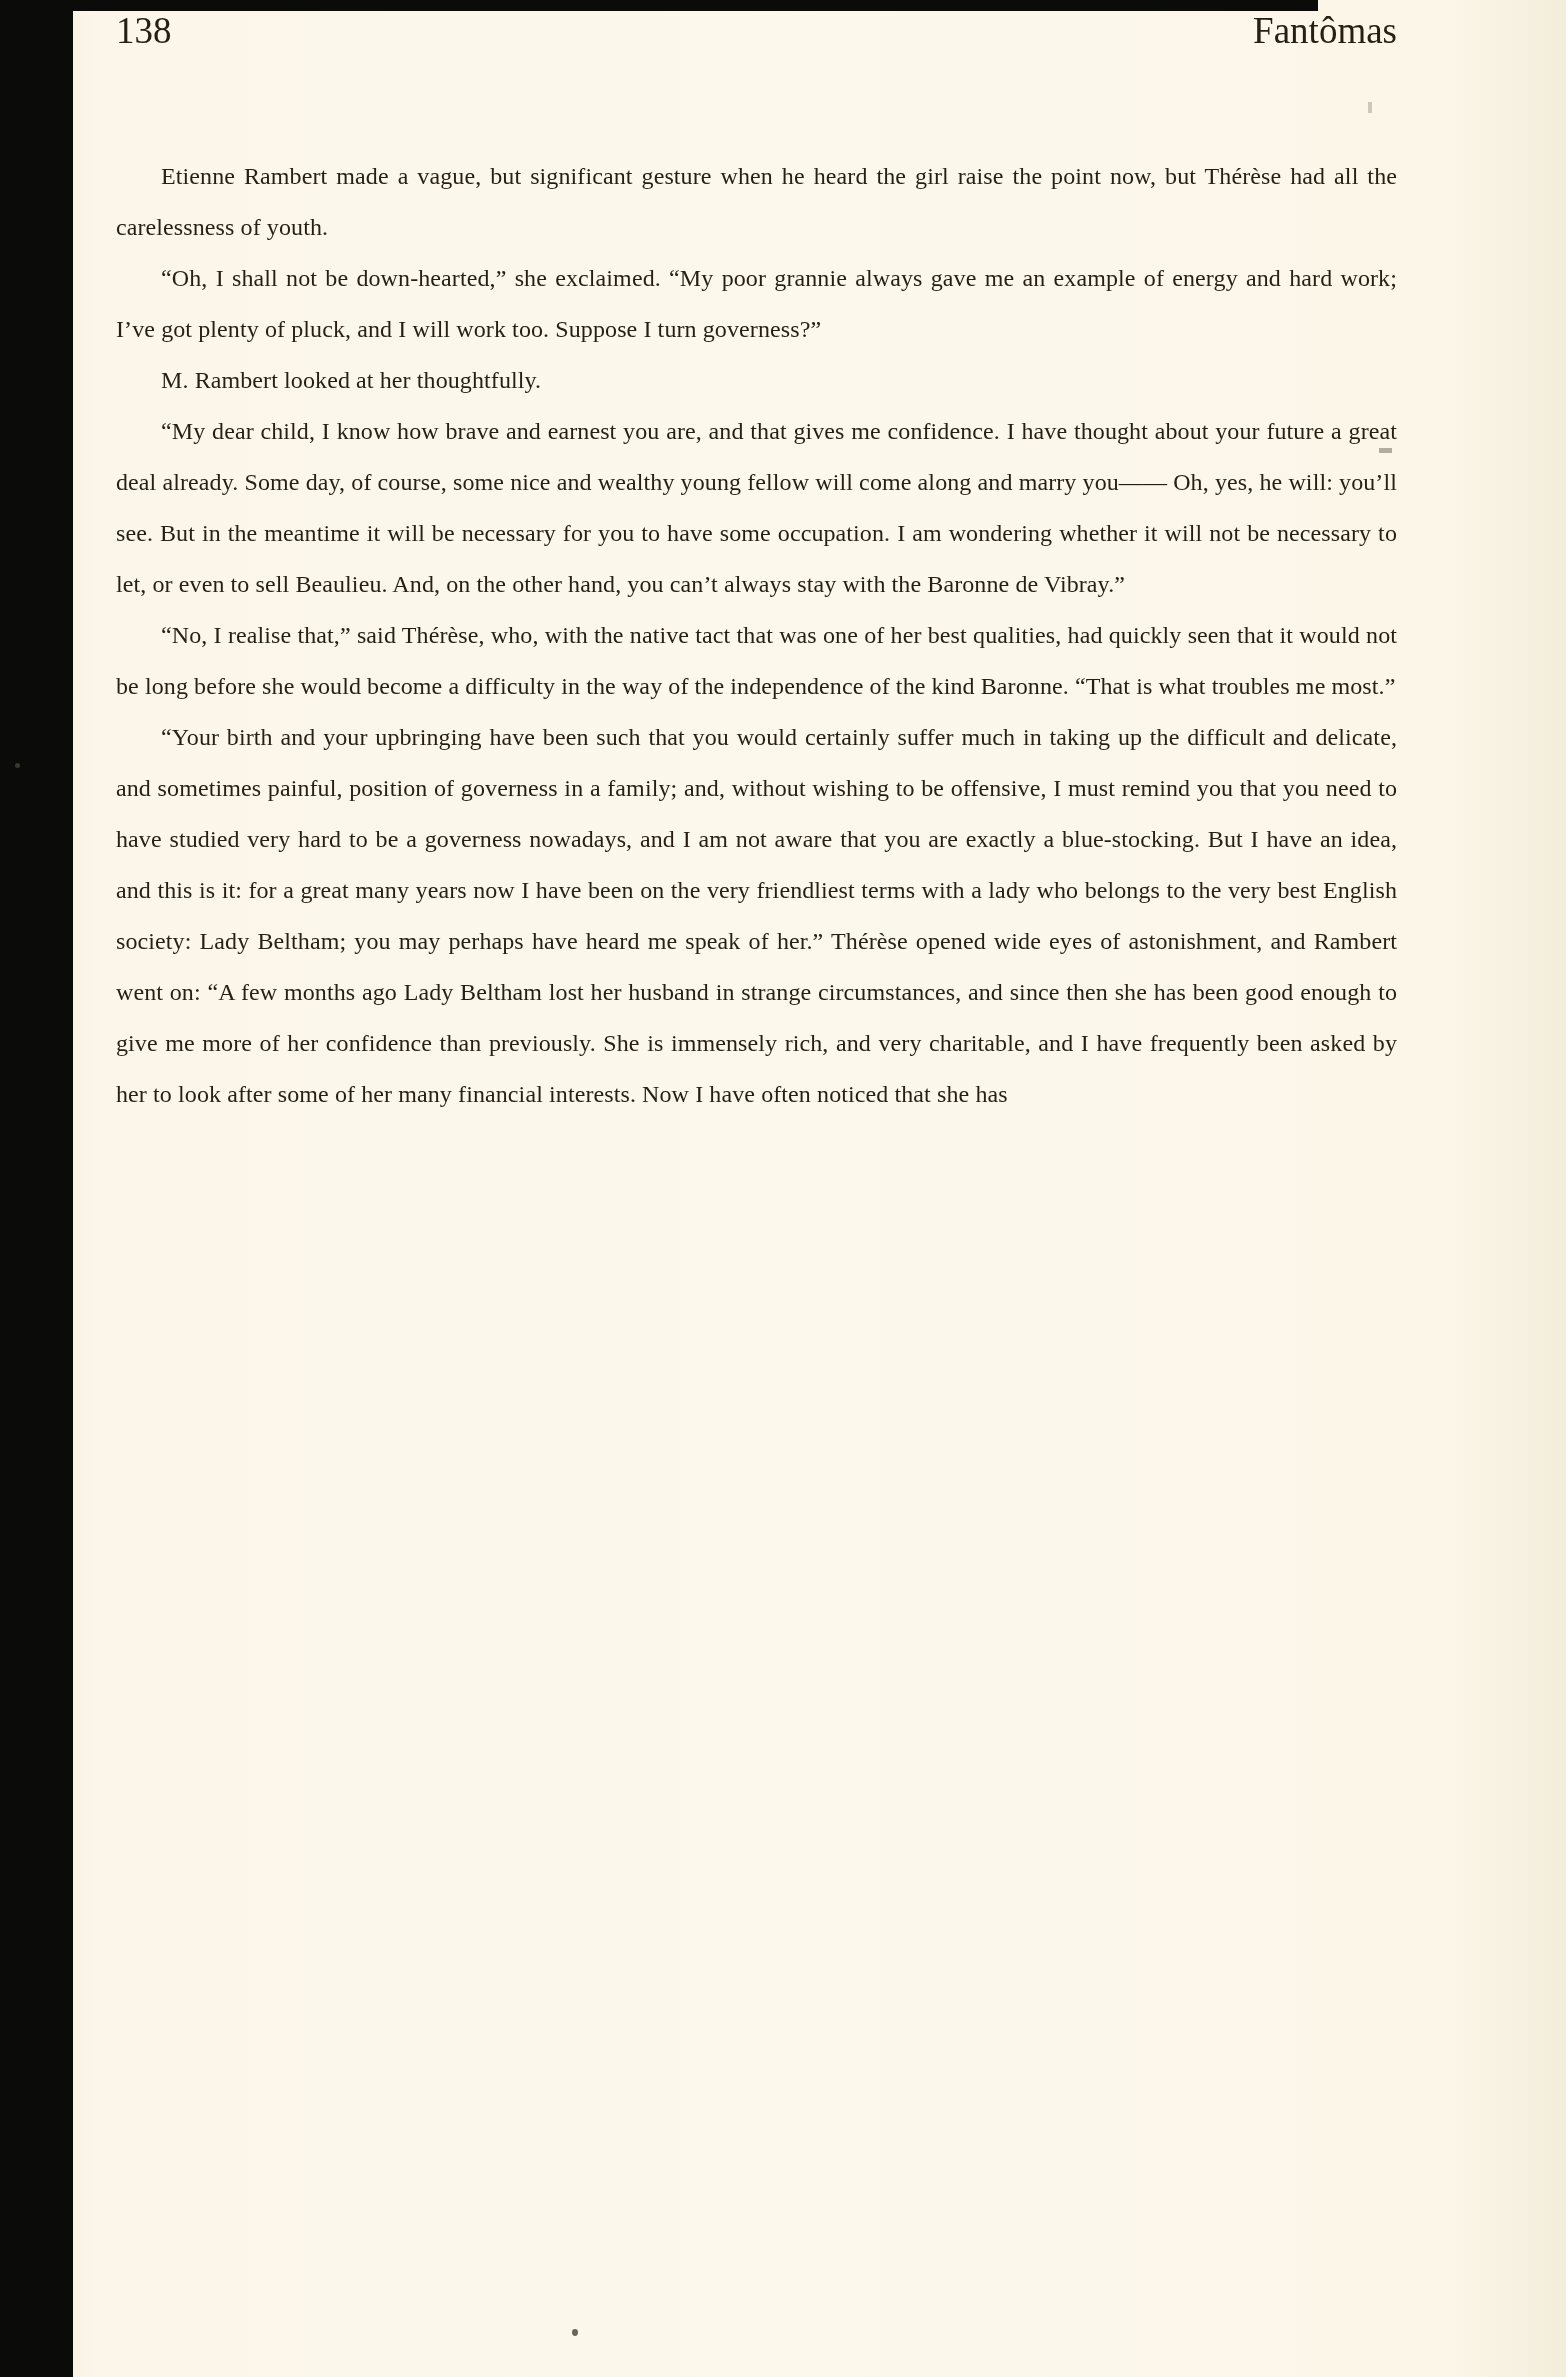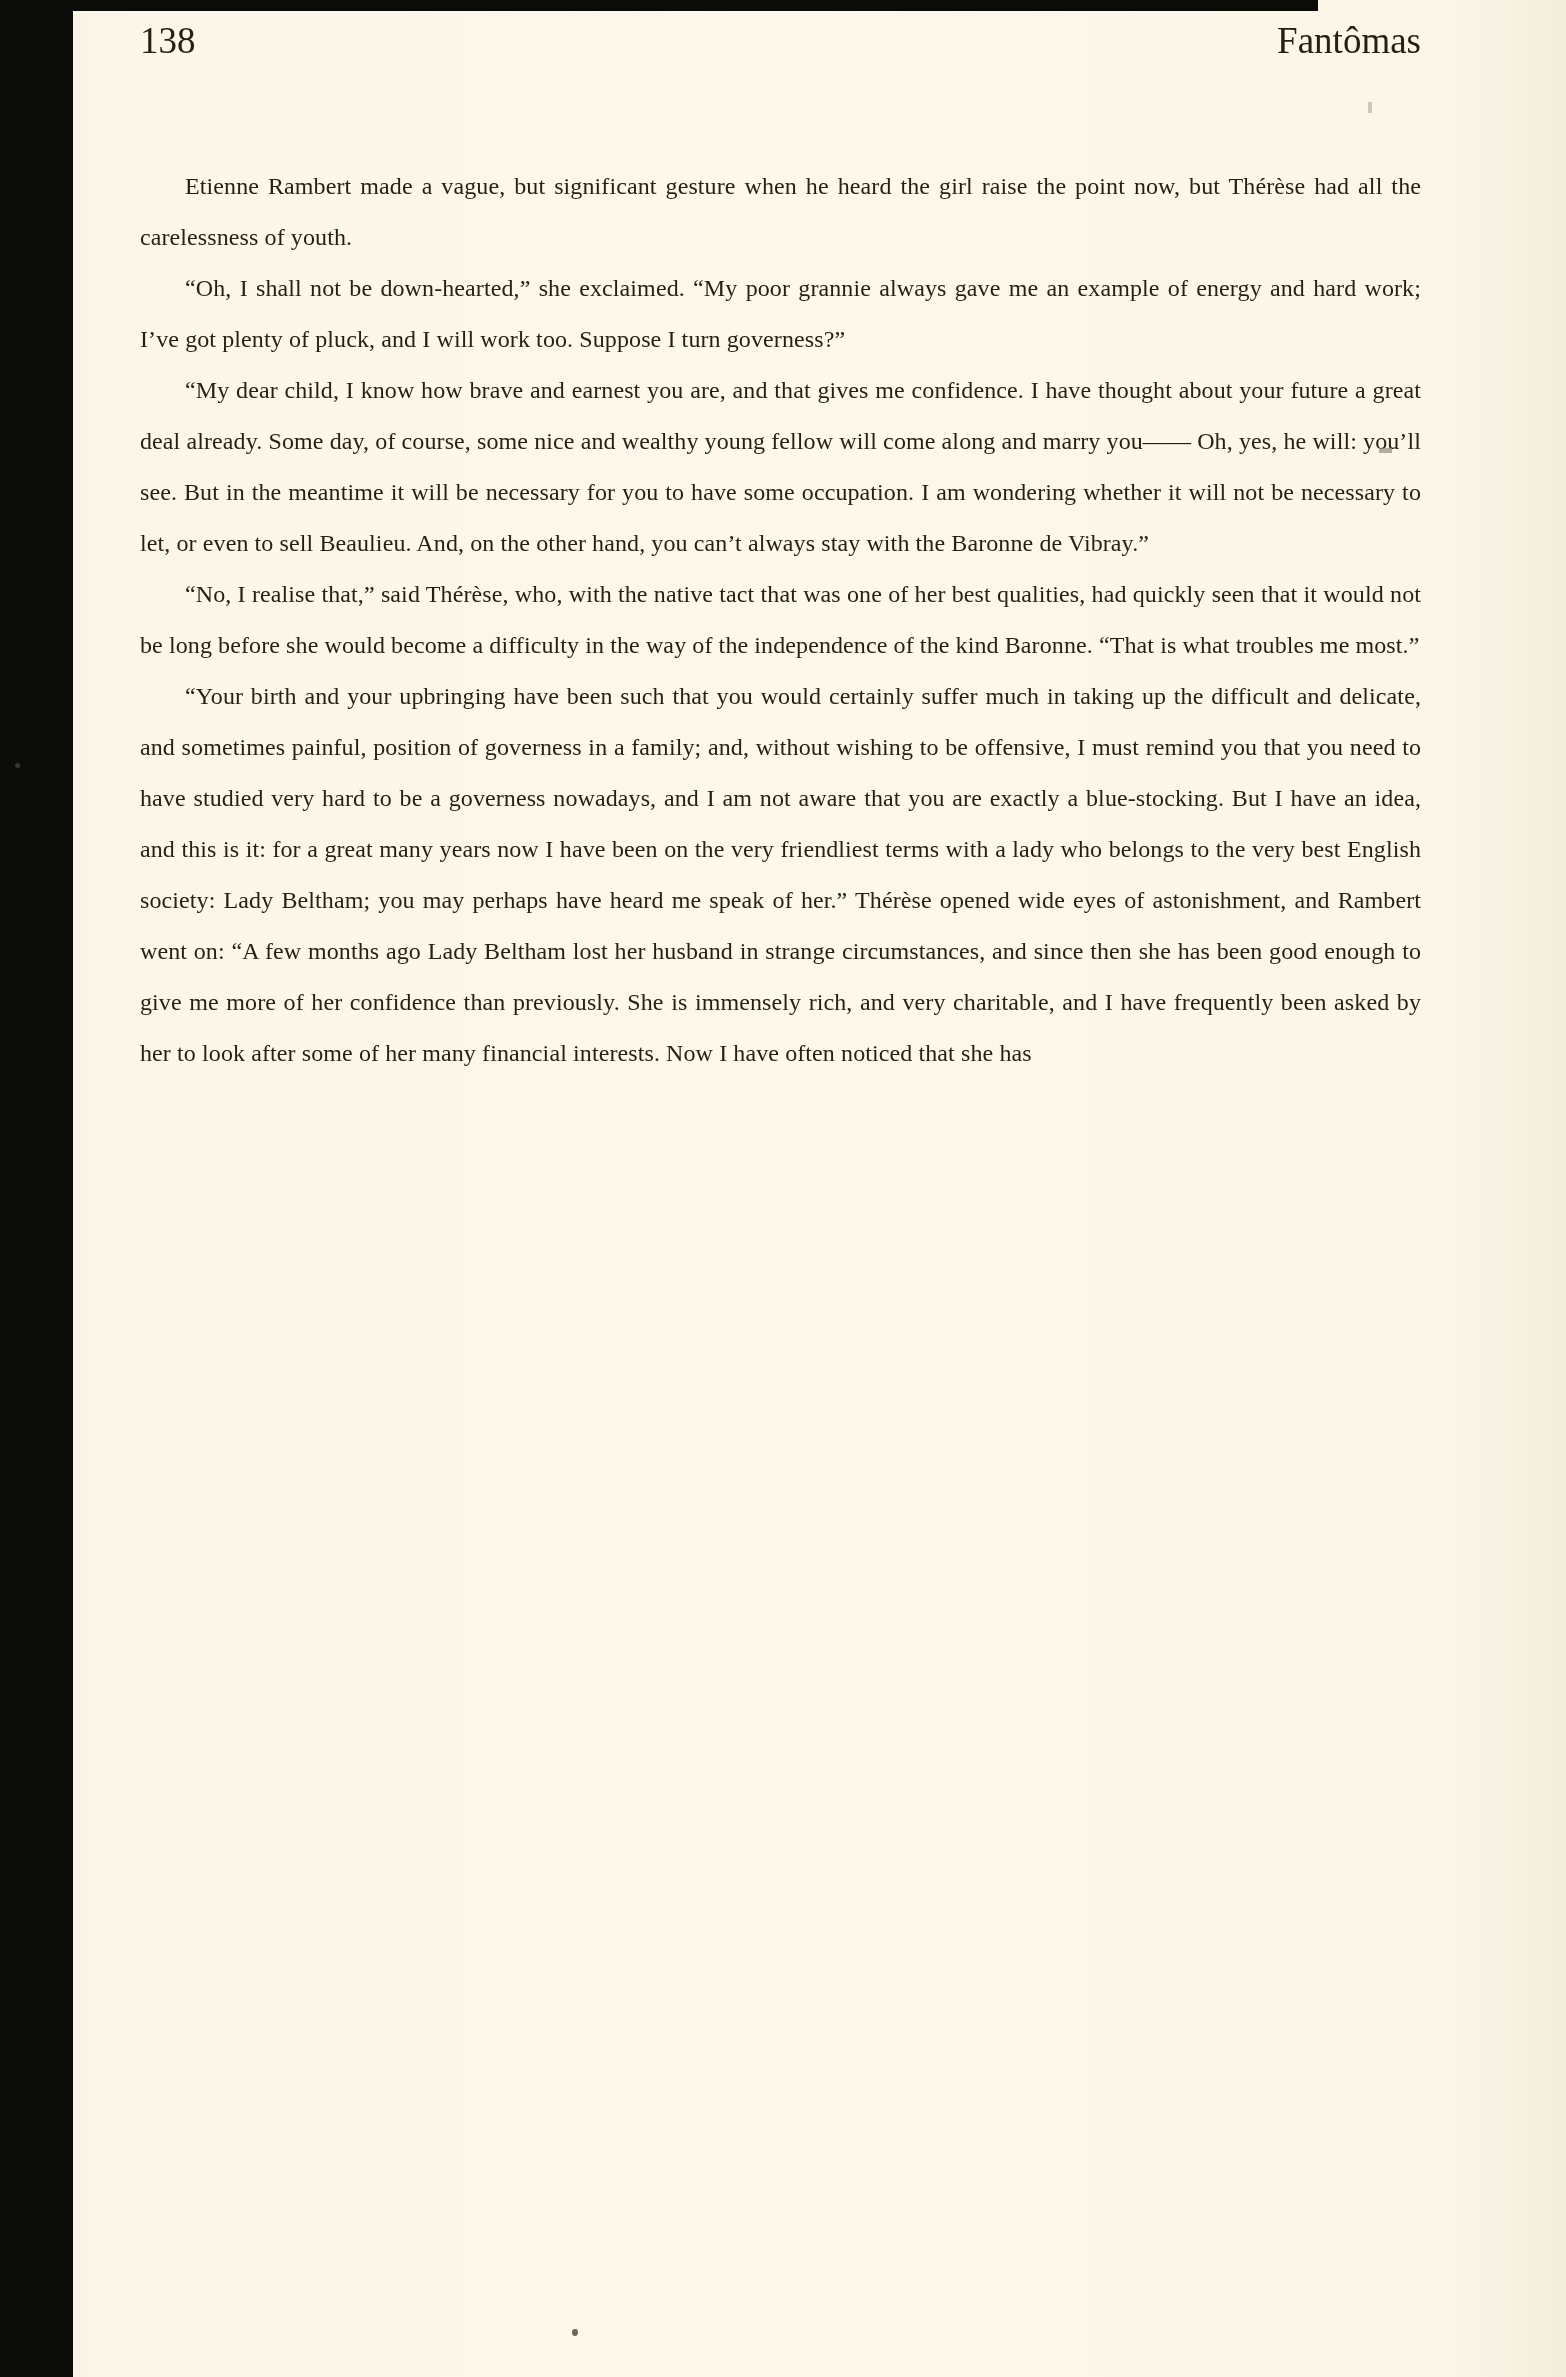--- a/index.html
+++ b/index.html
@@ -25,23 +25,22 @@
   .scan-edge-top {
     position: absolute;
     left: 0; top: 0;
     width: 1318px;
     height: 10.7px;
     background: #0b0b09;
   }
   .content {
     position: absolute;
     left: 116px;
-    top: 17px;
+    top: 7px;
     width: 1281px;
-    margin-left: 24px;
   }
   .page-header {
     position: relative;
     height: 48px;
     font-size: 37px;
     line-height: 48px;
   }
   .page-number {
     position: absolute;
     left: 0;
@@ -113,20 +112,21 @@
   <div class="content">
 
     <header class="page-header">
       <span class="page-number">138</span>
       <span class="running-title">Fantômas</span>
     </header>
 
     <main class="text-block">
       <p>Etienne Rambert made a vague, but significant gesture when he heard the girl raise the point now, but Thérèse had all the carelessness of youth.</p>
       <p>“Oh, I shall not be down-hearted,” she exclaimed. “My poor grannie always gave me an example of energy and hard work; I’ve got plenty of pluck, and I will work too. Suppose I turn governess?”</p>
+      <p>M. Rambert looked at her thoughtfully.</p>
       <p>“My dear child, I know how brave and earnest you are, and that gives me confidence. I have thought about your future a great deal already. Some day, of course, some nice and wealthy young fellow will come along and marry you—— Oh, yes, he will: you’ll see. But in the meantime it will be necessary for you to have some occupation. I am wondering whether it will not be necessary to let, or even to sell Beaulieu. And, on the other hand, you can’t always stay with the Baronne de Vibray.”</p>
       <p>“No, I realise that,” said Thérèse, who, with the native tact that was one of her best qualities, had quickly seen that it would not be long before she would become a difficulty in the way of the independence of the kind Baronne. “That is what troubles me most.”</p>
       <p>“Your birth and your upbringing have been such that you would certainly suffer much in taking up the difficult and delicate, and sometimes painful, position of governess in a family; and, without wishing to be offensive, I must remind you that you need to have studied very hard to be a governess nowadays, and I am not aware that you are exactly a blue-stocking. But I have an idea, and this is it: for a great many years now I have been on the very friendliest terms with a lady who belongs to the very best English society: Lady Beltham; you may perhaps have heard me speak of her.” Thérèse opened wide eyes of astonishment, and Rambert went on: “A few months ago Lady Beltham lost her husband in strange circumstances, and since then she has been good enough to give me more of her confidence than previously. She is immensely rich, and very charitable, and I have frequently been asked by her to look after some of her many financial interests. Now I have often noticed that she has</p>
     </main>
 
   </div>
 
   <div class="scan-mark-tick-top-right"></div>
   <div class="scan-mark-dash-right"></div>
   <div class="scan-mark-dot-left"></div>

